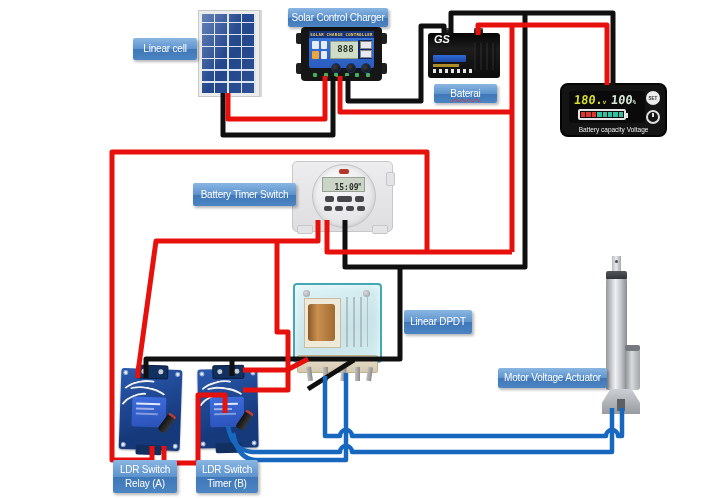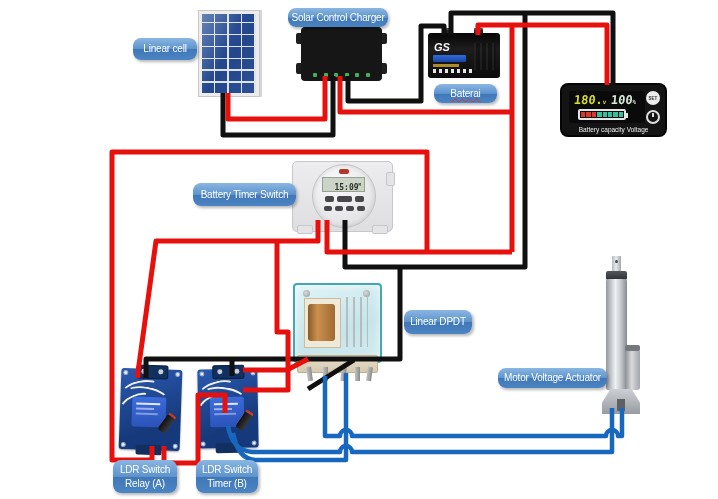--- a/index.html
+++ b/index.html
@@ -2,21 +2,21 @@
 <html><head>
 <meta charset="utf-8">
 <style>
   html,body{margin:0;padding:0;}
   body{width:718px;height:499px;position:relative;overflow:hidden;background:#fff;
        font-family:"Liberation Sans",sans-serif;}
   
   .lbl{position:absolute;z-index:6;display:flex;align-items:center;justify-content:center;
        text-align:center;color:#fff;font:400 10px "Liberation Sans",sans-serif;
        background:linear-gradient(180deg,#8ab6e2 0%,#5d93cd 50%,#3f77b8 52%,#4c85c3 100%);
-       box-shadow:1.5px 2px 3px rgba(0,0,0,.28);border-radius:8px;letter-spacing:-.2px;
+       box-shadow:1.5px 2px 3px rgba(0,0,0,.28);border-radius:2px;letter-spacing:-.2px;
        line-height:1.4;white-space:nowrap;overflow:hidden;}
   .lbl .wavy{text-decoration:underline wavy #e03030 1px;}
   
   svg.wires{position:absolute;left:0;top:0;z-index:5;pointer-events:none;}
   
   .device{position:absolute;z-index:1;}
   
   .solar-panel{left:198px;top:10px;width:60px;height:85px;background:#ececec;
     border:1px solid #c8c8c8;box-shadow:2px 0 0 #d6d6d6;}
   .cells{position:absolute;inset:3px;background:
@@ -47,21 +47,21 @@
     background:radial-gradient(circle at 35% 35%,#3a3a3a,#0b0b0b);border:1px solid #14337a;}
   .chg-terms{position:absolute;left:12px;right:12px;bottom:4px;height:5px;display:flex;
     justify-content:space-between;align-items:center;}
   .chg-terms i{width:4px;height:4px;background:#44b05c;border-radius:1px;}
   
   .battery{left:428px;top:27px;width:72px;height:51px;}
   .bat-term{position:absolute;top:1px;width:9px;height:7px;background:#262626;border-radius:1px;
     border-top:2px solid #4d4d4d;}
   .bat-body{position:absolute;left:0;right:0;top:6px;bottom:0;border-radius:3px;
     background:linear-gradient(180deg,#050505,#1d1d1d 35%,#0b0b0b);}
-  .bat-gs{position:absolute;left:6px;top:8px;color:#f4f4f4;font:italic 700 11px "Liberation Sans",sans-serif;}
+  .bat-gs{position:absolute;left:6px;top:0;color:#f4f4f4;font:italic 700 11px "Liberation Sans",sans-serif;}
   .bat-band{position:absolute;left:5px;top:22px;width:33px;height:7px;border-radius:1px;
     background:linear-gradient(180deg,#2f6cd9,#1c47a5);}
   .bat-y{position:absolute;left:5px;top:31px;width:26px;height:3px;background:#c9a22c;opacity:.85;}
   .bat-w{position:absolute;left:5px;bottom:5px;width:42px;height:4px;
     background:repeating-linear-gradient(90deg,#e8e8e8 0 3px,transparent 3px 6px);}
   .bat-ridge{position:absolute;right:4px;top:10px;width:22px;bottom:8px;opacity:.5;
     background:repeating-linear-gradient(90deg,#2a2a2a 0 2px,#0d0d0d 2px 6px);}
   
   .meter{left:560px;top:83px;width:107px;height:54px;background:#141414;border:2px solid #050505;
     border-radius:8px;box-sizing:border-box;}
@@ -159,20 +159,37 @@
 <div class="device solar-panel">
   <div class="cells"></div>
 </div>
 
 <div class="device charger">
   <div class="chg-ear" style="left:-2px;top:6px;"></div>
   <div class="chg-ear" style="left:-2px;top:36px;"></div>
   <div class="chg-ear" style="right:-2px;top:6px;"></div>
   <div class="chg-ear" style="right:-2px;top:36px;"></div>
   <div class="chg-body">
+    <div class="chg-face">
+      <div class="chg-head">SOLAR CHARGE CONTROLLER</div>
+      <div class="chg-icons">
+          <i></i>
+          <i></i>
+          <i></i>
+          <i></i>
+        </div>
+      <div class="chg-lcd">888</div>
+      <div class="chg-usb">
+          <i></i>
+          <i></i>
+        </div>
+      <div class="chg-btn" style="left:22px;"></div>
+      <div class="chg-btn" style="left:37px;"></div>
+      <div class="chg-btn" style="left:52px;"></div>
+    </div>
     <div class="chg-terms">
         <i></i>
         <i></i>
         <i></i>
         <i></i>
         <i></i>
         <i></i>
       </div>
   </div>
 </div>

